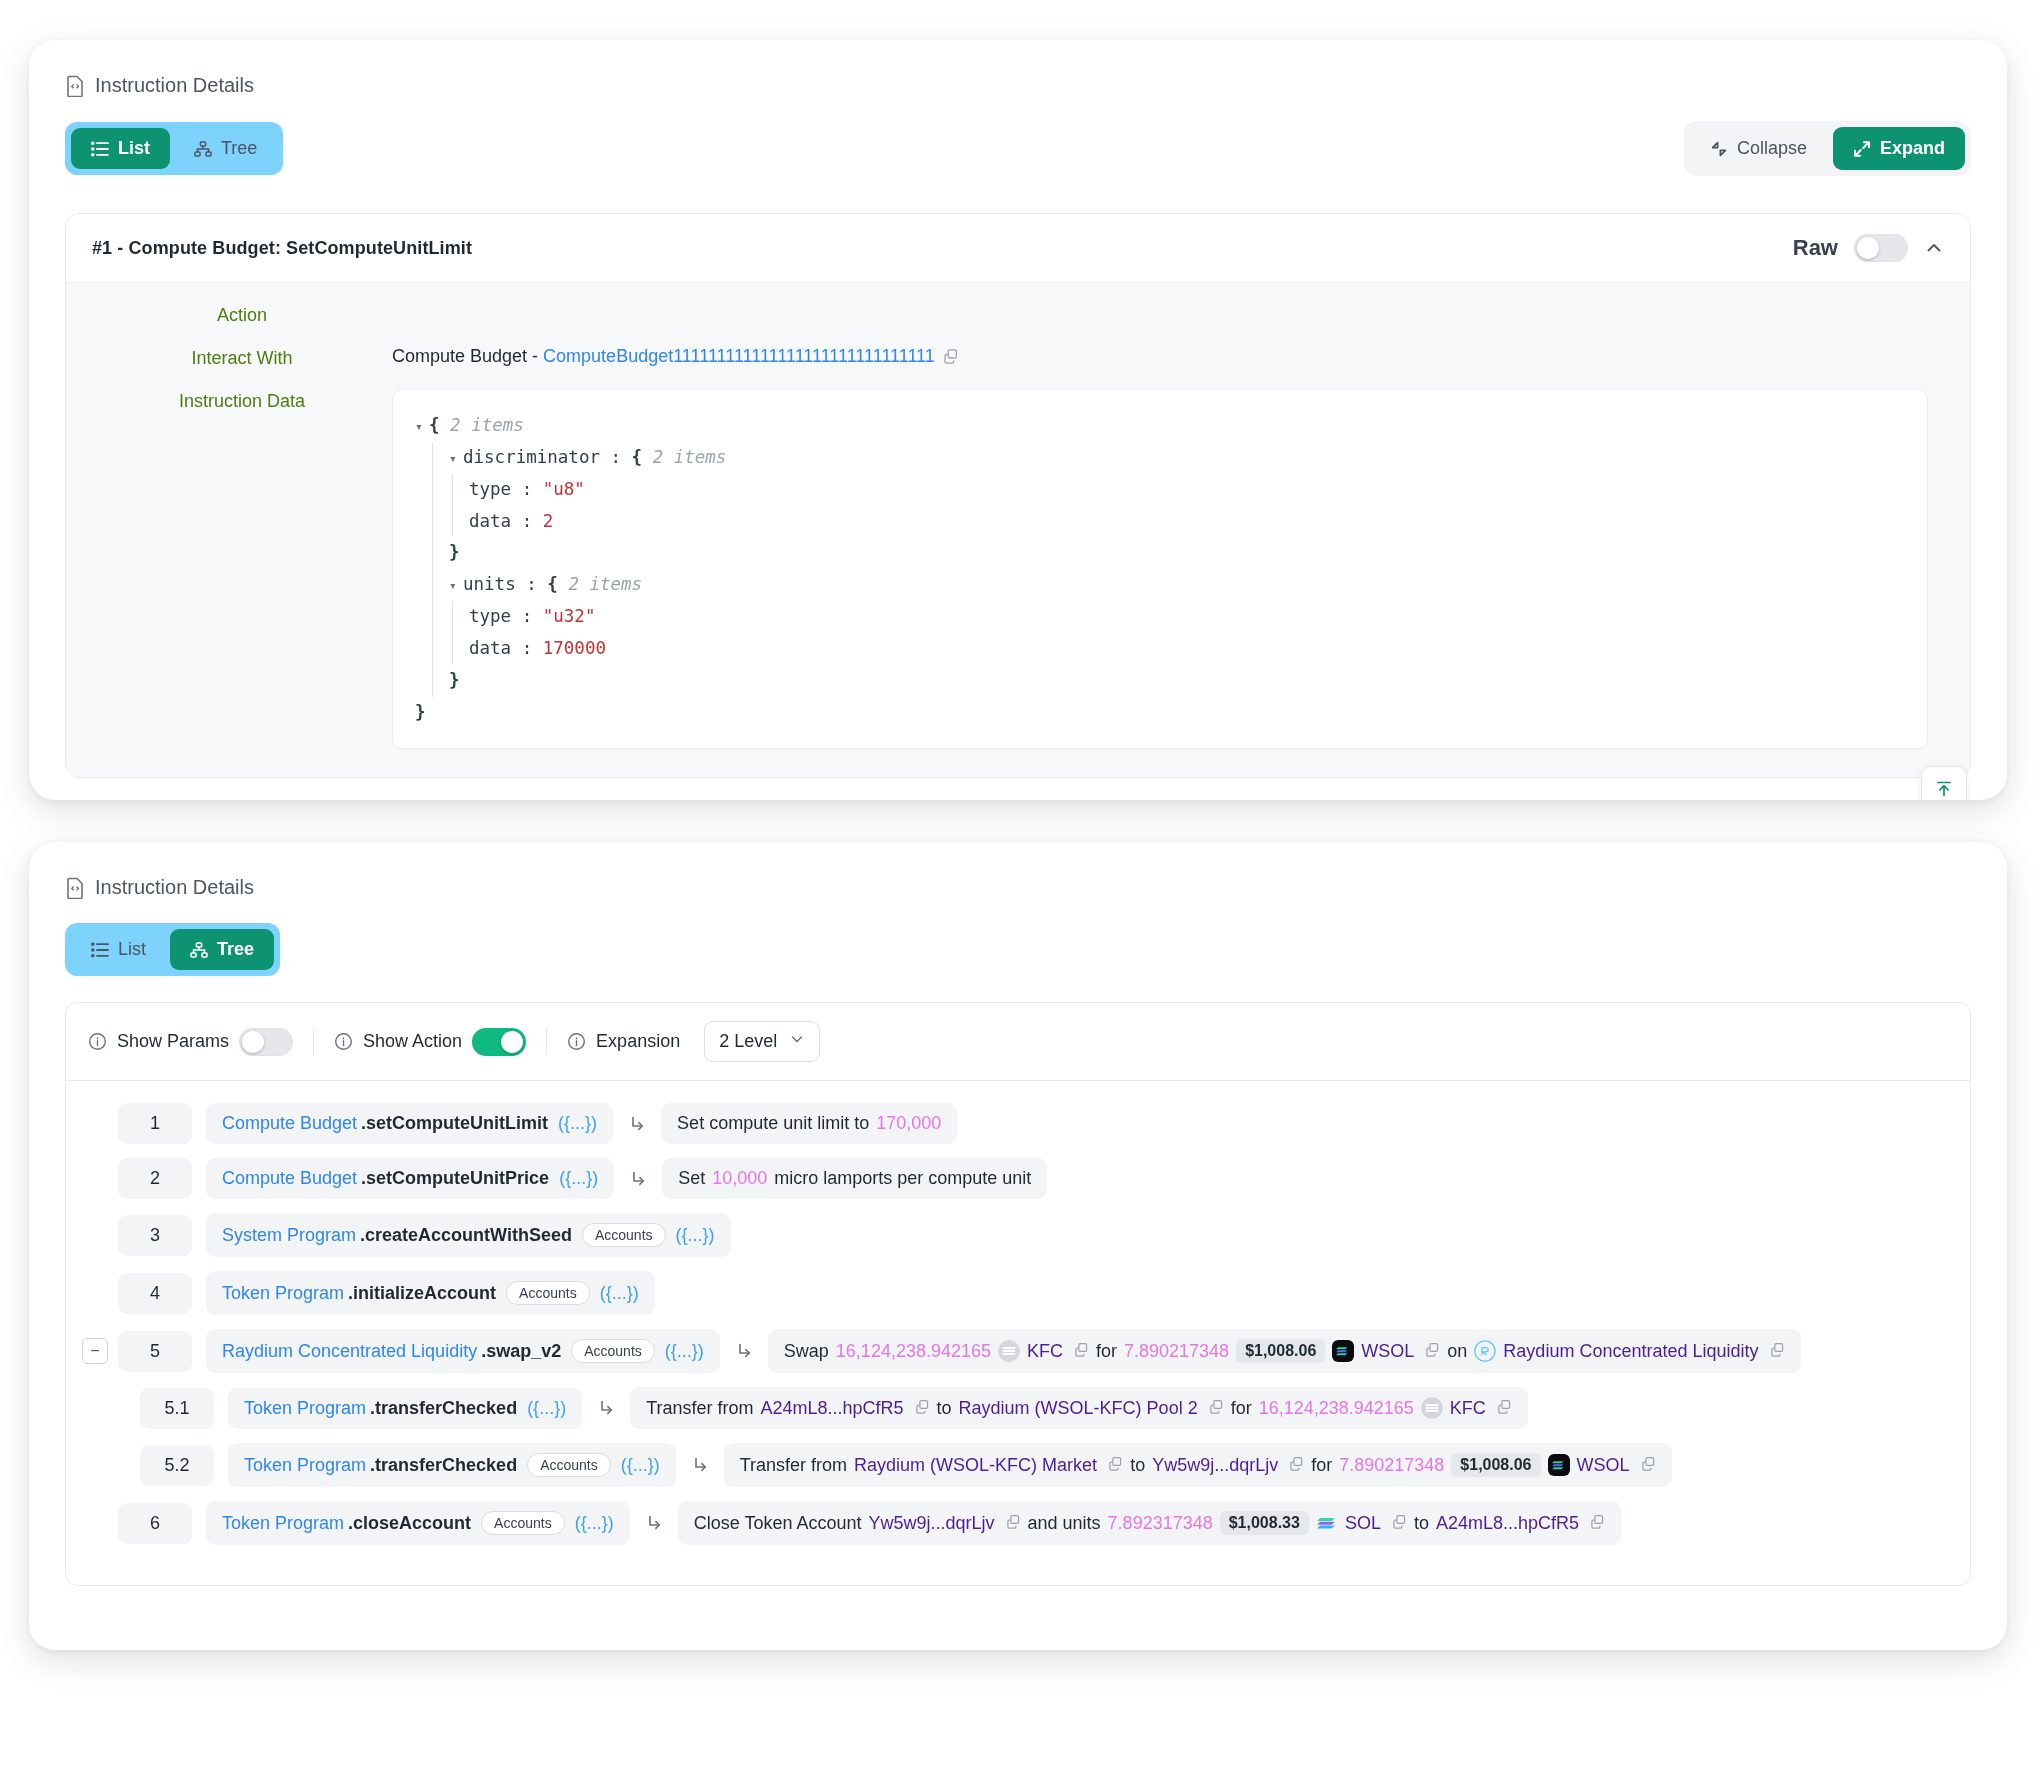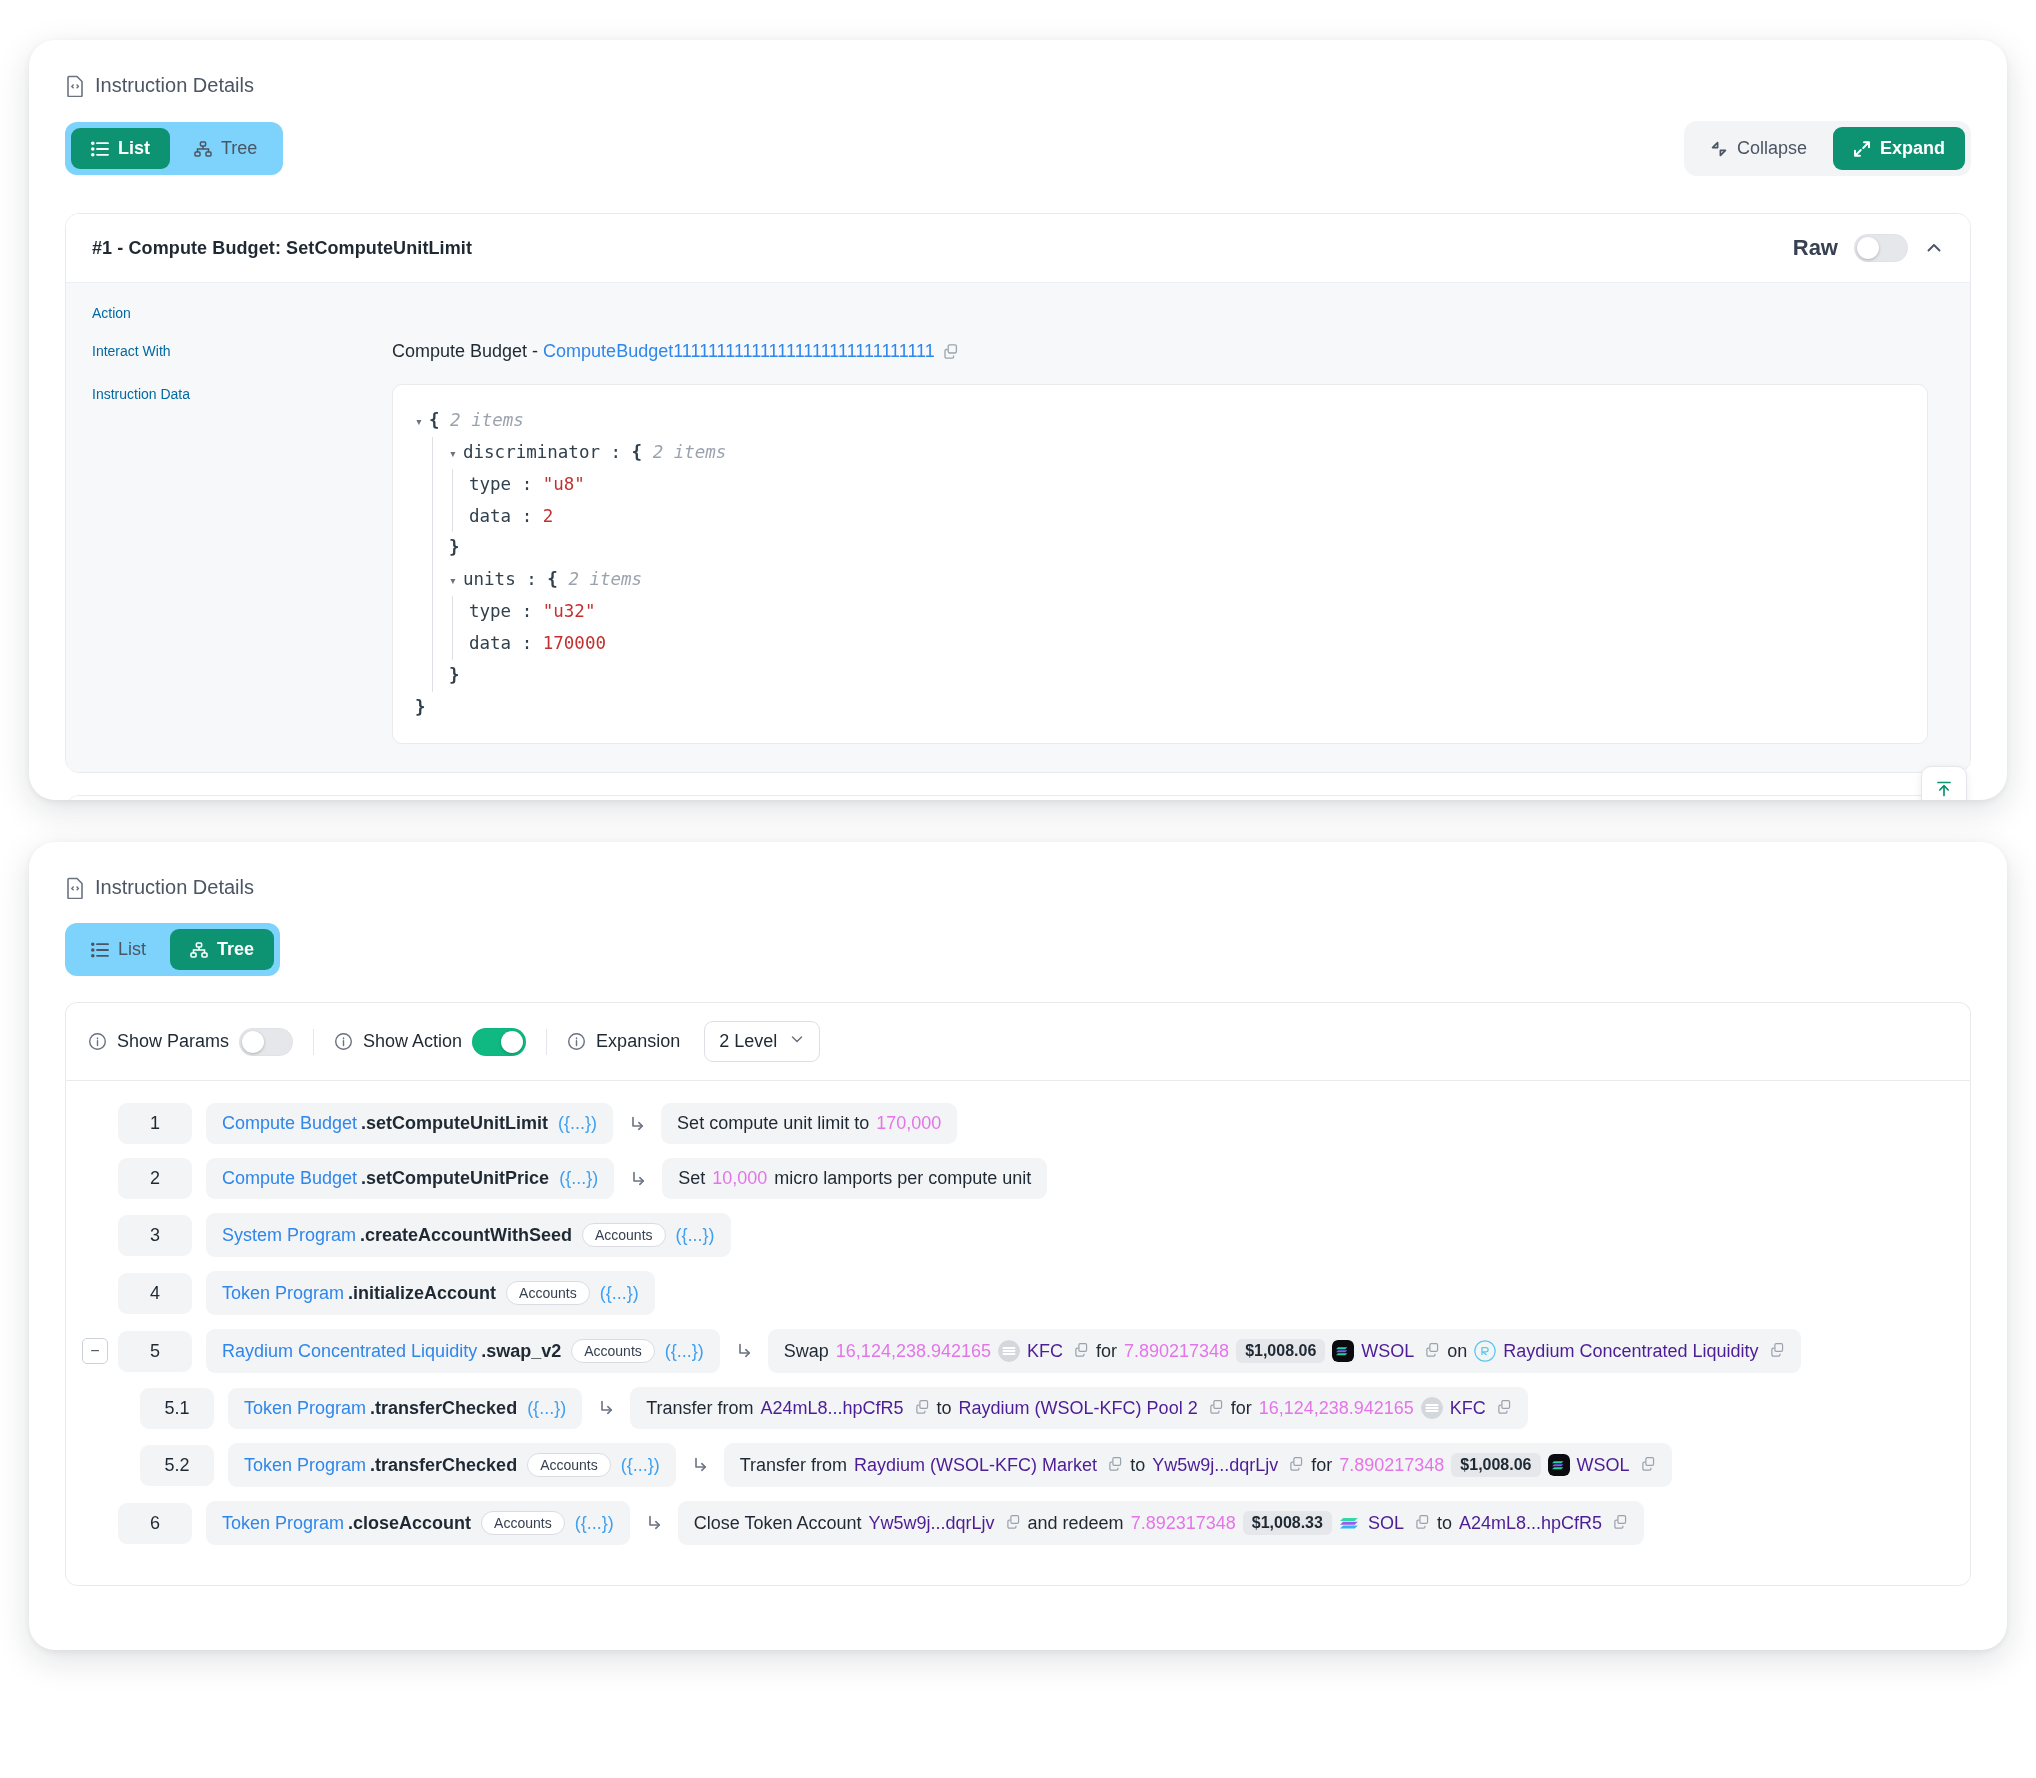--- a/index.html
+++ b/index.html
@@ -78,21 +78,21 @@
     position:absolute; top:3px; left:3px; width:22px; height:22px; border-radius:50%;
     background:#fff; box-shadow:0 1px 3px rgba(0,0,0,.25);
   }
   .toggle.on { background:#10b981; }
   .toggle.on .knob { left:29px; }
 
   .chev { color:#4b5563; display:inline-flex; cursor:pointer; }
 
   .instr-body { background:#f7f8f9; padding:10px 0 18px 0; }
   .kv { display:flex; align-items:flex-start; padding:10px 26px; }
-  .kv-k { width:300px; flex:0 0 300px; font-size:14px; color:#0369a1; padding-top:2px; }
+  .kv-k { width:300px; flex:0 0 300px; font-size:18px; color:#4d7c0f; padding-top:2px;text-align:center; }
   .kv-v { flex:1 1 auto; font-size:18px; color:#1f2933; }
   .kv-v b { font-weight:700; }
   .addr { color:#2f86eb; }
   .copy-ico { display:inline-block; vertical-align:-2px; margin-left:8px; color:#9aa3ad; cursor:pointer; }
 
   
   .json-box {
     background:#fff; border:1px solid #e8eaed; border-radius:10px;
     padding:20px 22px; font-family:"DejaVu Sans Mono", monospace;
     font-size:17.5px; line-height:1.82; color:#30404d;
@@ -631,21 +631,21 @@
                   <path d="M11.8 8.7 15.3 12l-3.5 3.3"></path>
                 </svg>
               </span>
               <span class="action-chip">
                 <span>Close Token Account </span>
                 <span class="sym">Yw5w9j...dqrLjv</span>
                 <span class="copy-ico" style="margin-left:4px"><svg width="15" height="15" viewBox="0 0 16 16" fill="none" stroke="currentColor" stroke-width="1.3">
                     <rect x="5.2" y="1.8" width="8.2" height="8.2" rx="1.4"></rect>
                     <path d="M10.6 12.5v1.2a1.4 1.4 0 0 1-1.4 1.4H3.4A1.4 1.4 0 0 1 2 13.7V7.9a1.4 1.4 0 0 1 1.4-1.4h1.1"></path>
                   </svg></span>
-                <span> and redeem </span>
+                <span> and units </span>
                 <span class="amt">7.892317348</span>
                 <span class="usd">$1,008.33</span>
                 <span class="tok-ico" style="border-radius:0">
                   <svg width="24" height="22" viewBox="0 0 24 22">
                     <path d="M4.5 5.5h16l-3.4 3.2H1.1z" fill="#32d9a6"></path>
                     <path d="M4.5 9.6h16l-3.4 3.2H1.1z" fill="#9a5bf0"></path>
                     <path d="M4.5 13.7h16l-3.4 3.2H1.1z" fill="#2fb8f0"></path>
                   </svg>
                 </span>
                 <span class="sym">SOL</span>

